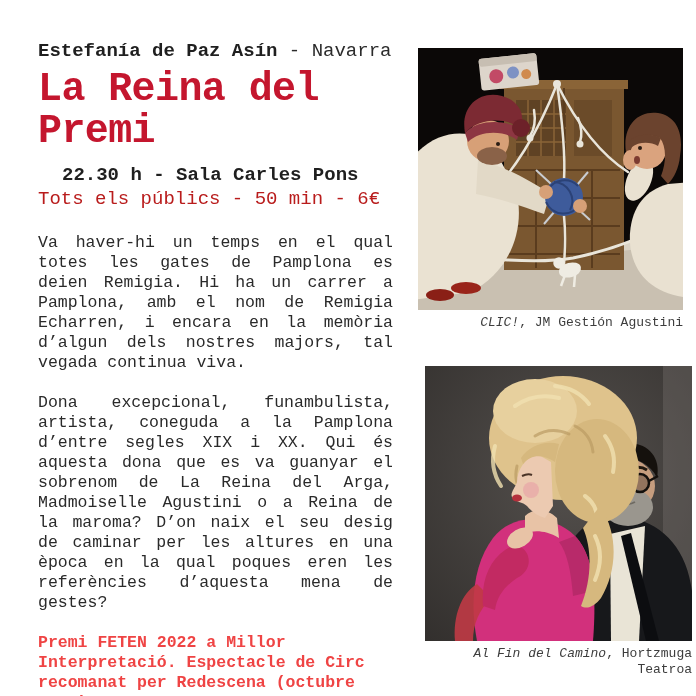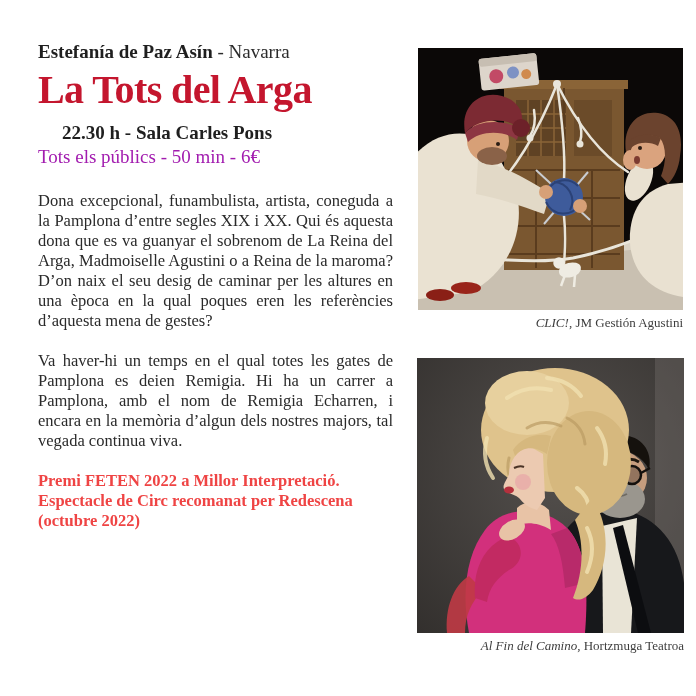--- a/index.html
+++ b/index.html
@@ -1,28 +1,28 @@
 <!DOCTYPE html>
 <html lang="ca"><head>
 <meta charset="utf-8">
 <style>
   html,body { margin:0; padding:0; background:#ffffff; }
   .page {
     position:relative; width:696px; height:696px; background:#ffffff;
-    font-family:Liberation Serif, serif; overflow:hidden;
+    font-family:Liberation Mono, monospace; overflow:hidden;
   }
   .left-col { position:absolute; left:38px; top:40px; width:355px; color:#262626; }
   .author-line { font-size:19px; line-height:23px; color:#2b2b2b; }
   .author-name { font-weight:700; color:#1f1f1f; }
   .show-title {
     font-size:40px; font-weight:700; color:#c4162e; letter-spacing:-0.6px;
     line-height:42px; margin:6px 0 0 0;
   }
   .time-venue { font-size:19px; font-weight:700; margin-top:10px; line-height:24px; color:#1f1f1f;margin-left:24px; }
-  .audience  { font-size:19px; line-height:24px; color:#a21caf; }
+  .audience  { font-size:19px; line-height:24px; color:#b91c1c; }
   .body-text { margin-top:22px; font-size:16.5px; line-height:20px; text-align:justify;
                hyphens:auto; -webkit-hyphens:auto; color:#2a2a2a; }
   .body-text p { margin:0 0 20px 0; }
   .awards { font-weight:700; text-align:left; color:#ef4444; }
   .figure { position:absolute; }
   .figure-1 { left:418px; top:48px;  width:265px; }
   .figure-2 { left:417px; top:358px; width:267px; }
   .figure svg { display:block; }
   .photo-caption { font-size:13px; color:#3d3d3d; text-align:right; margin-top:5px; line-height:16px; }
   .caption-title { font-style:italic; }
@@ -31,28 +31,28 @@
 <body>
 
 <div class="page">
 
   <div class="left-col">
 
     <div class="author-line">
       <span class="author-name">Estefanía de Paz Asín</span><span> - Navarra</span>
     </div>
 
-    <h1 class="show-title" style="color: rgb(196, 22, 46);">La Tots del Arga</h1>
+    <h1 class="show-title" style="color: rgb(196, 22, 46);">La Reina del Premi</h1>
 
     <div class="time-venue">22.30 h - Sala Carles Pons</div>
     <div class="audience">Tots els públics - 50 min - 6€</div>
 
     <div class="body-text">
+      <p>Va haver-hi un temps en el qual totes les gates de Pamplona es deien Remigia. Hi ha un carrer a Pamplona, amb el nom de Remigia Echarren, i encara en la memòria d’algun dels nostres majors, tal vegada continua viva.</p>
       <p>Dona excepcional, funambulista, artista, coneguda a la Pamplona d’entre segles XIX i XX. Qui és aquesta dona que es va guanyar el sobrenom de La Reina del Arga, Madmoiselle Agustini o a Reina de la maroma? D’on naix el seu desig de caminar per les altures en una època en la qual poques eren les referències d’aquesta mena de gestes?</p>
-      <p>Va haver-hi un temps en el qual totes les gates de Pamplona es deien Remigia. Hi ha un carrer a Pamplona, amb el nom de Remigia Echarren, i encara en la memòria d’algun dels nostres majors, tal vegada continua viva.</p>
       <p class="awards">Premi FETEN 2022 a Millor Interpretació. Espectacle de Circ recomanat per Redescena (octubre 2022)</p>
     </div>
   </div>
 
   <figure class="figure figure-1" style="margin:0">
     <svg width="265" height="262" viewBox="0 0 265 262" aria-hidden="true">
       <rect width="265" height="262" fill="#0b0807"></rect>
       <ellipse cx="50" cy="210" rx="115" ry="72" fill="#261107" opacity="0.7"></ellipse>
       <polygon points="0,218 265,188 265,262 0,262" fill="#c9c0b1"></polygon>
       <polygon points="0,218 265,188 265,196 0,226" fill="#ddd6c9" opacity="0.8"></polygon>
@@ -140,21 +140,21 @@
         <ellipse cx="212" cy="112" rx="7" ry="10" fill="#daa37e"></ellipse>
         <circle cx="222" cy="100" r="2" fill="#2a1c14"></circle>
         <ellipse cx="219" cy="112" rx="3" ry="4" fill="#7c3b30"></ellipse>
       </g>
     </svg>
     <figcaption class="photo-caption">
       <span class="caption-title">CLIC!</span><span>, JM Gestión Agustini</span>
     </figcaption>
   </figure>
 
-  <figure class="figure figure-2" style="margin:0">
+  <figure class="figure figure-2" style="margin:8px">
     <svg width="267" height="275" viewBox="0 0 267 275" aria-hidden="true">
       <defs>
         <radialGradient id="bg2" cx="0.55" cy="0.4" r="0.95">
           <stop offset="0" stop-color="#54504d"></stop>
           <stop offset="1" stop-color="#2d2a28"></stop>
         </radialGradient>
       </defs>
       <rect width="267" height="275" fill="url(#bg2)"></rect>
       <rect x="238" width="29" height="275" fill="#7a7672" opacity="0.35"></rect>
 

